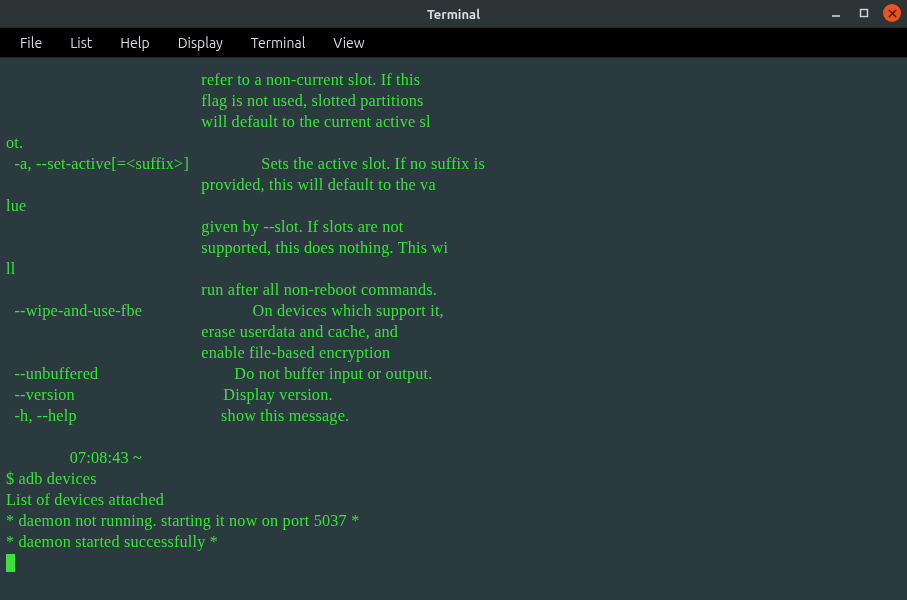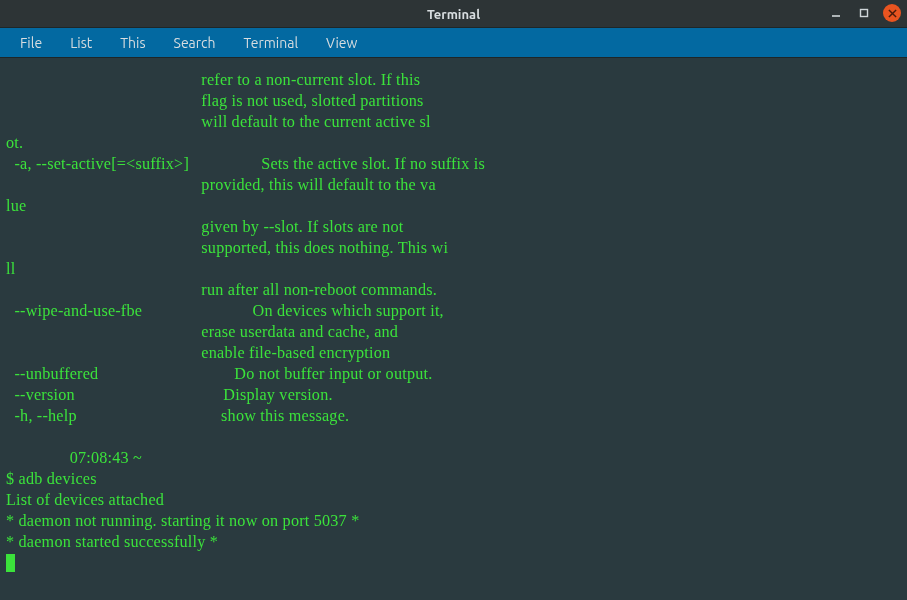--- a/index.html
+++ b/index.html
@@ -36,21 +36,21 @@
     .wc-min { color: #cfd6d9; font-size: 16px; line-height: 0; }
     .wc-max { color: #cfd6d9; font-size: 11px; }
     .wc-close {
       width: 18px; height: 18px; border-radius: 50%;
       background: #e95420;
       display: flex; align-items: center; justify-content: center;
     }
     .wc-close svg { width: 9px; height: 9px; }
     .menubar {
       height: 30px;
-      background: #0369a1;
+      background: #000000;
       display: flex;
       align-items: center;
       padding: 0 8px;
       gap: 4px;
       border-bottom: 1px solid #1e2628;
     }
     .menu-item {
       color: #d8dde0;
       font-size: 14px;
       padding: 4px 12px;
@@ -98,22 +98,22 @@
         <line x1="1" y1="1" x2="9" y2="9" stroke="#4a1a0a" stroke-width="1.6"></line>
         <line x1="9" y1="1" x2="1" y2="9" stroke="#4a1a0a" stroke-width="1.6"></line>
       </svg>
     </div>
   </div>
 </div>
 
 <div class="menubar">
   <div class="menu-item">File</div>
   <div class="menu-item">List</div>
-  <div class="menu-item">This</div>
-  <div class="menu-item">Search</div>
+  <div class="menu-item">Help</div>
+  <div class="menu-item">Display</div>
   <div class="menu-item">Terminal</div>
   <div class="menu-item">View</div>
 </div>
 
 <div class="terminal-body" id="terminal-body">                                              refer to a non-current slot. If this
                                               flag is not used, slotted partitions
                                               will default to the current active sl
 ot.
   -a, --set-active[=&lt;suffix&gt;]                 Sets the active slot. If no suffix is
                                               provided, this will default to the va

